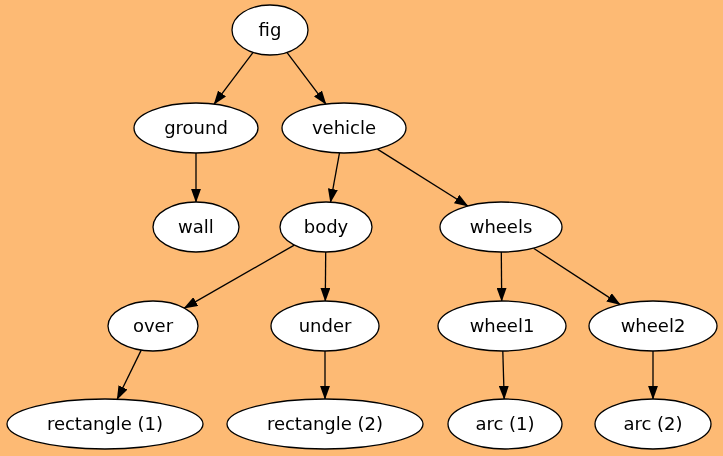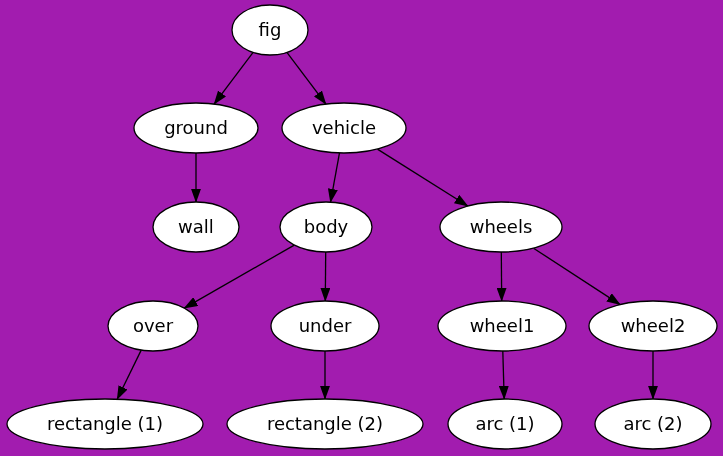--- a/index.html
+++ b/index.html
@@ -4,21 +4,21 @@
 <style>
   html, body {
     margin: 0;
     padding: 0;
     background: #ffffff;
   }
   .diagram-canvas {
     position: relative;
     width: 723px;
     height: 456px;
-    background: #a21caf;
+    background: #fdba74;
     overflow: hidden;
   }
   svg {
     display: block;
   }
   .node-ellipse {
     fill: #ffffff;
     stroke: #000000;
     stroke-width: 1.3;
   }

